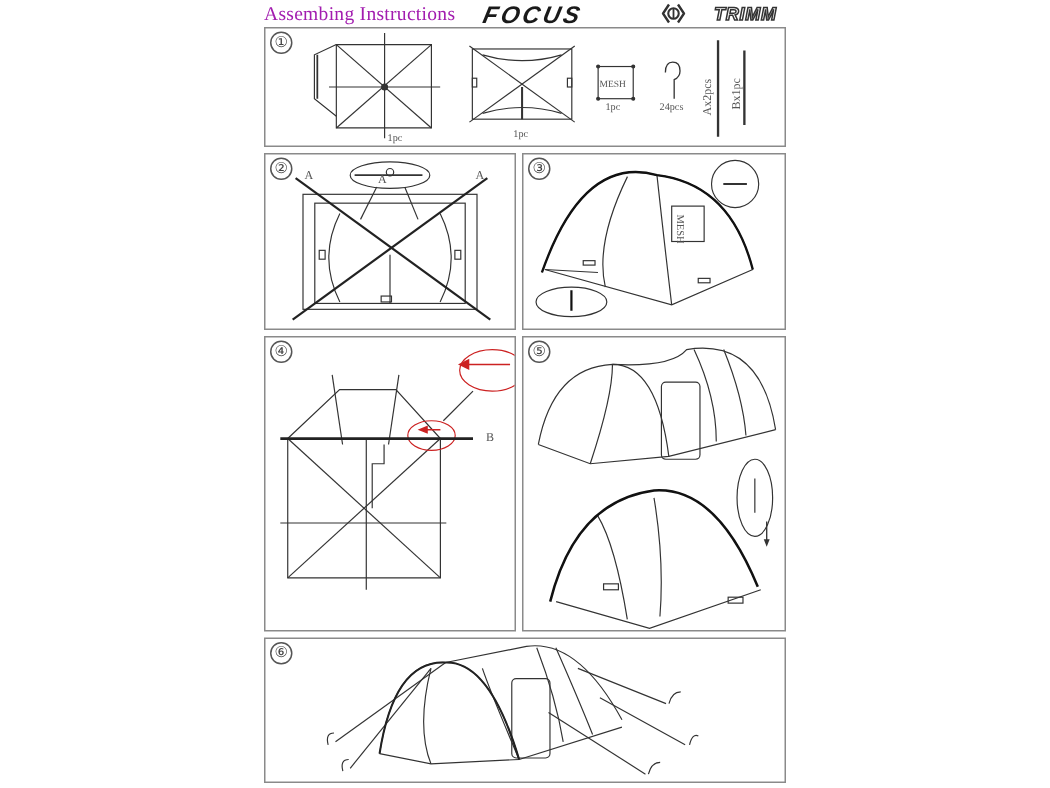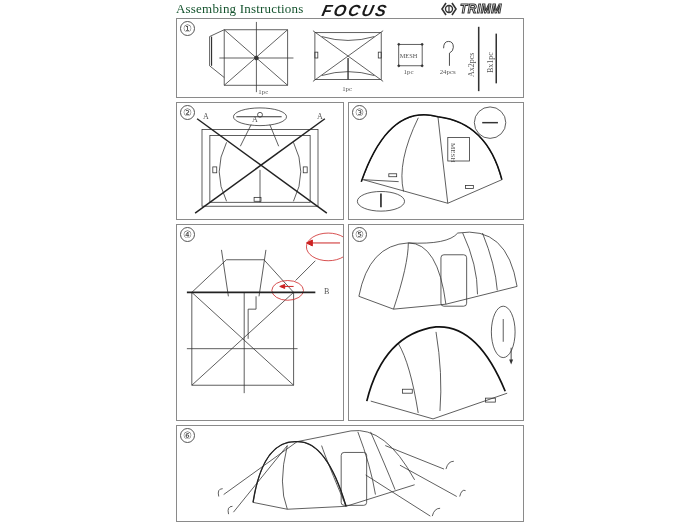--- a/index.html
+++ b/index.html
@@ -1,19 +1,19 @@
 <!DOCTYPE html>
 <html><head>
 <meta charset="utf-8">
 <style>
   html, body { margin:0; padding:0; background:#ffffff; }
   body { width:700px; height:525px; position:relative; overflow:hidden; font-family:"Liberation Serif", "DejaVu Serif", serif; color:#333; }
-  .header-title { position:absolute; left:176px; top:1px; font-size:13px; color:#14532d; letter-spacing:0.2px; }
+  .header-title { position:absolute; left:176px; top:1px; font-size:13px; color:#a21caf; letter-spacing:0.2px; }
   .brand-focus { position:absolute; left:322px; top:2px; font-family:"Liberation Sans", sans-serif; font-style:italic; font-weight:bold; font-size:16px; letter-spacing:2px; color:#1a1a1a; transform:skewX(-12deg); }
-  .brand-logo { position:absolute; left:441px; top:2px; display:flex; align-items:flex-start; gap:3px; }
+  .brand-logo { position:absolute; left:441px; top:2px; display:flex; align-items:flex-start; gap:19px; }
   .brand-logo-text { font-family:"Liberation Sans", sans-serif; font-weight:bold; font-style:italic; font-size:12px; color:#fff; -webkit-text-stroke:1px #333; letter-spacing:0.5px; }
   .panel { position:absolute; border:1.5px solid #8a8a8a; box-sizing:border-box; background:#fff; }
   .panel svg { position:absolute; left:0; top:0; width:100%; height:100%; }
   .step-num { position:absolute; left:3px; top:2px; width:13px; height:13px; border:1px solid #555; border-radius:50%; font-size:10px; line-height:13px; text-align:center; color:#444; font-family:"Liberation Serif", serif; background:#fff; z-index:2; }
   .lbl { position:absolute; font-size:8px; color:#555; font-family:"Liberation Serif", serif; z-index:2; }
   .vlbl { position:absolute; font-size:8px; color:#555; transform:rotate(-90deg); transform-origin:left top; white-space:nowrap; z-index:2; }
 </style>
 </head>
 <body>
 

